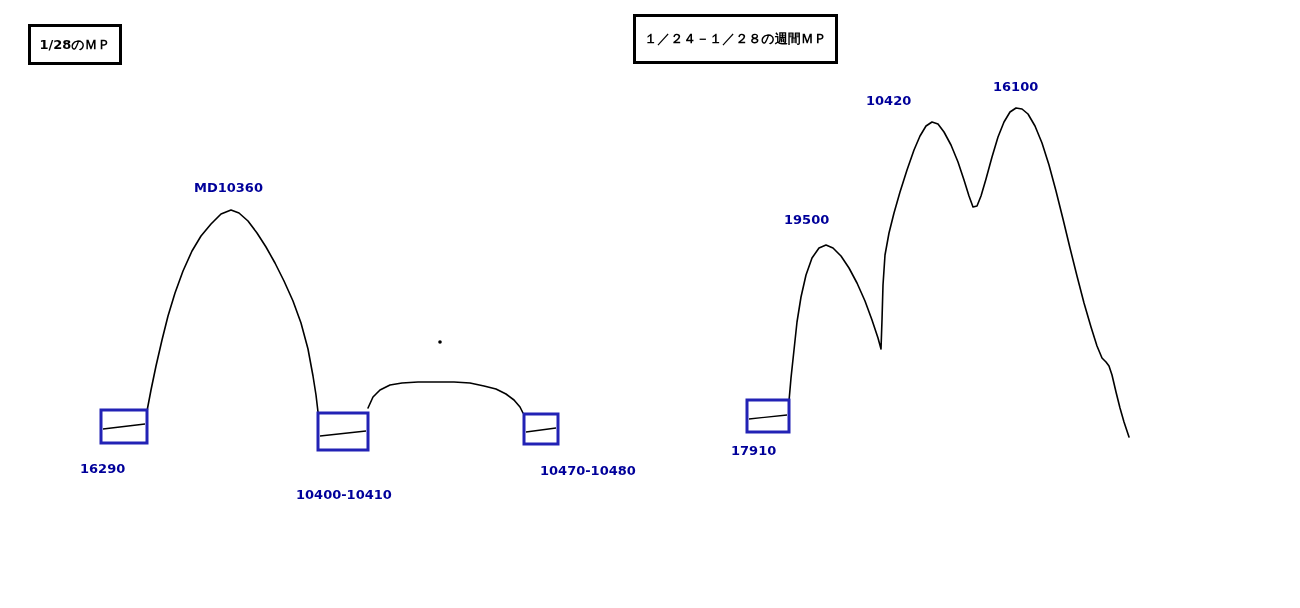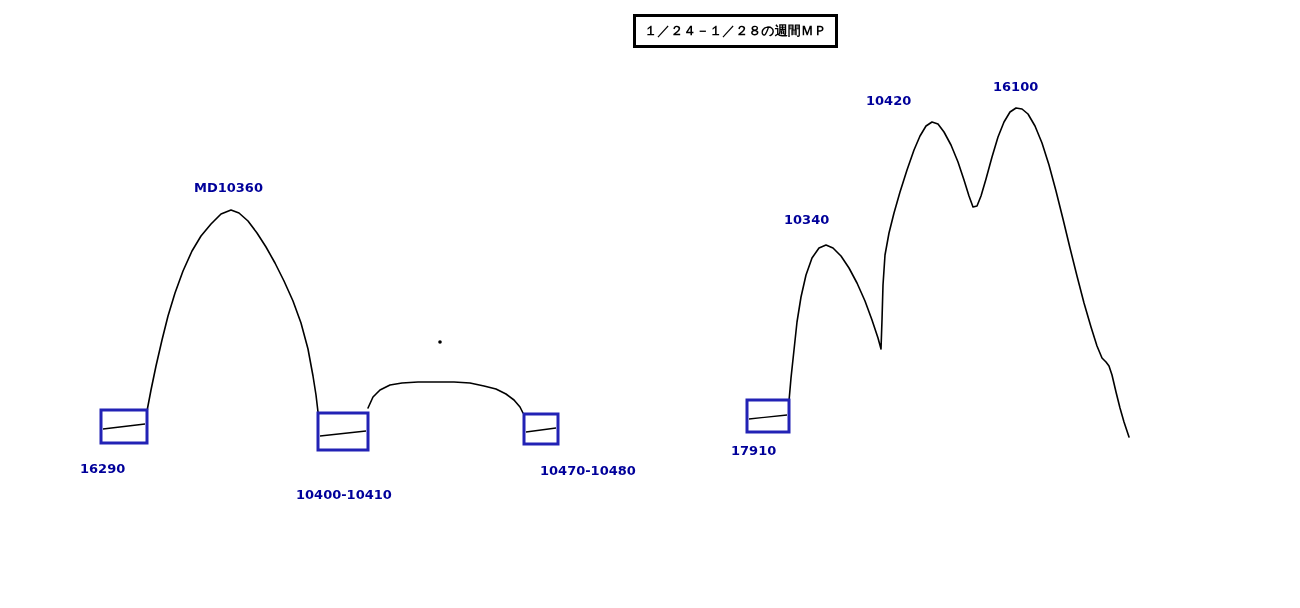--- a/index.html
+++ b/index.html
@@ -65,27 +65,30 @@
 
     <rect class="pbox" x="524" y="414" width="34" height="30"></rect>
     <line class="pline" x1="526" y1="432" x2="556" y2="428"></line>
 
     <rect class="pbox" x="747" y="400" width="42" height="32"></rect>
     <line class="pline" x1="749" y1="419" x2="787" y2="415"></line>
 
     <circle class="dot" r="1.8" cx="440" cy="342"></circle>
   </svg>
 
-  <div class="title-box" style="left: 633px; top: 14px; width: 205px; height: 34px;">
+  <div class="title-box" style="left: 28px; top: 24px; width: 94px; height: 41px;">
+    <span>1/28のＭＰ</span>
+  </div>
+  <div class="title-box" style="left: 633px; top: 14px; width: 205px; height: 50px;">
     <span>１／２４－１／２８の週間ＭＰ</span>
   </div>
 
   <div class="plabel" style="left: 194px; top: 180px;">MD10360</div>
   <div class="plabel" style="left: 80px; top: 461px;">16290</div>
   <div class="plabel" style="left: 296px; top: 467px; margin-top: 20px;">10400-10410</div>
   <div class="plabel" style="left: 540px; top: 463px;">10470-10480</div>
 
-  <div class="plabel" style="left: 784px; top: 212px;">10340</div>
+  <div class="plabel" style="left: 784px; top: 212px;">19500</div>
   <div class="plabel" style="left: 866px; top: 93px;">10420</div>
   <div class="plabel" style="left: 993px; top: 79px;">16100</div>
   <div class="plabel" style="left: 731px; top: 443px;">17910</div>
 
 </div>
 
 </body></html>

